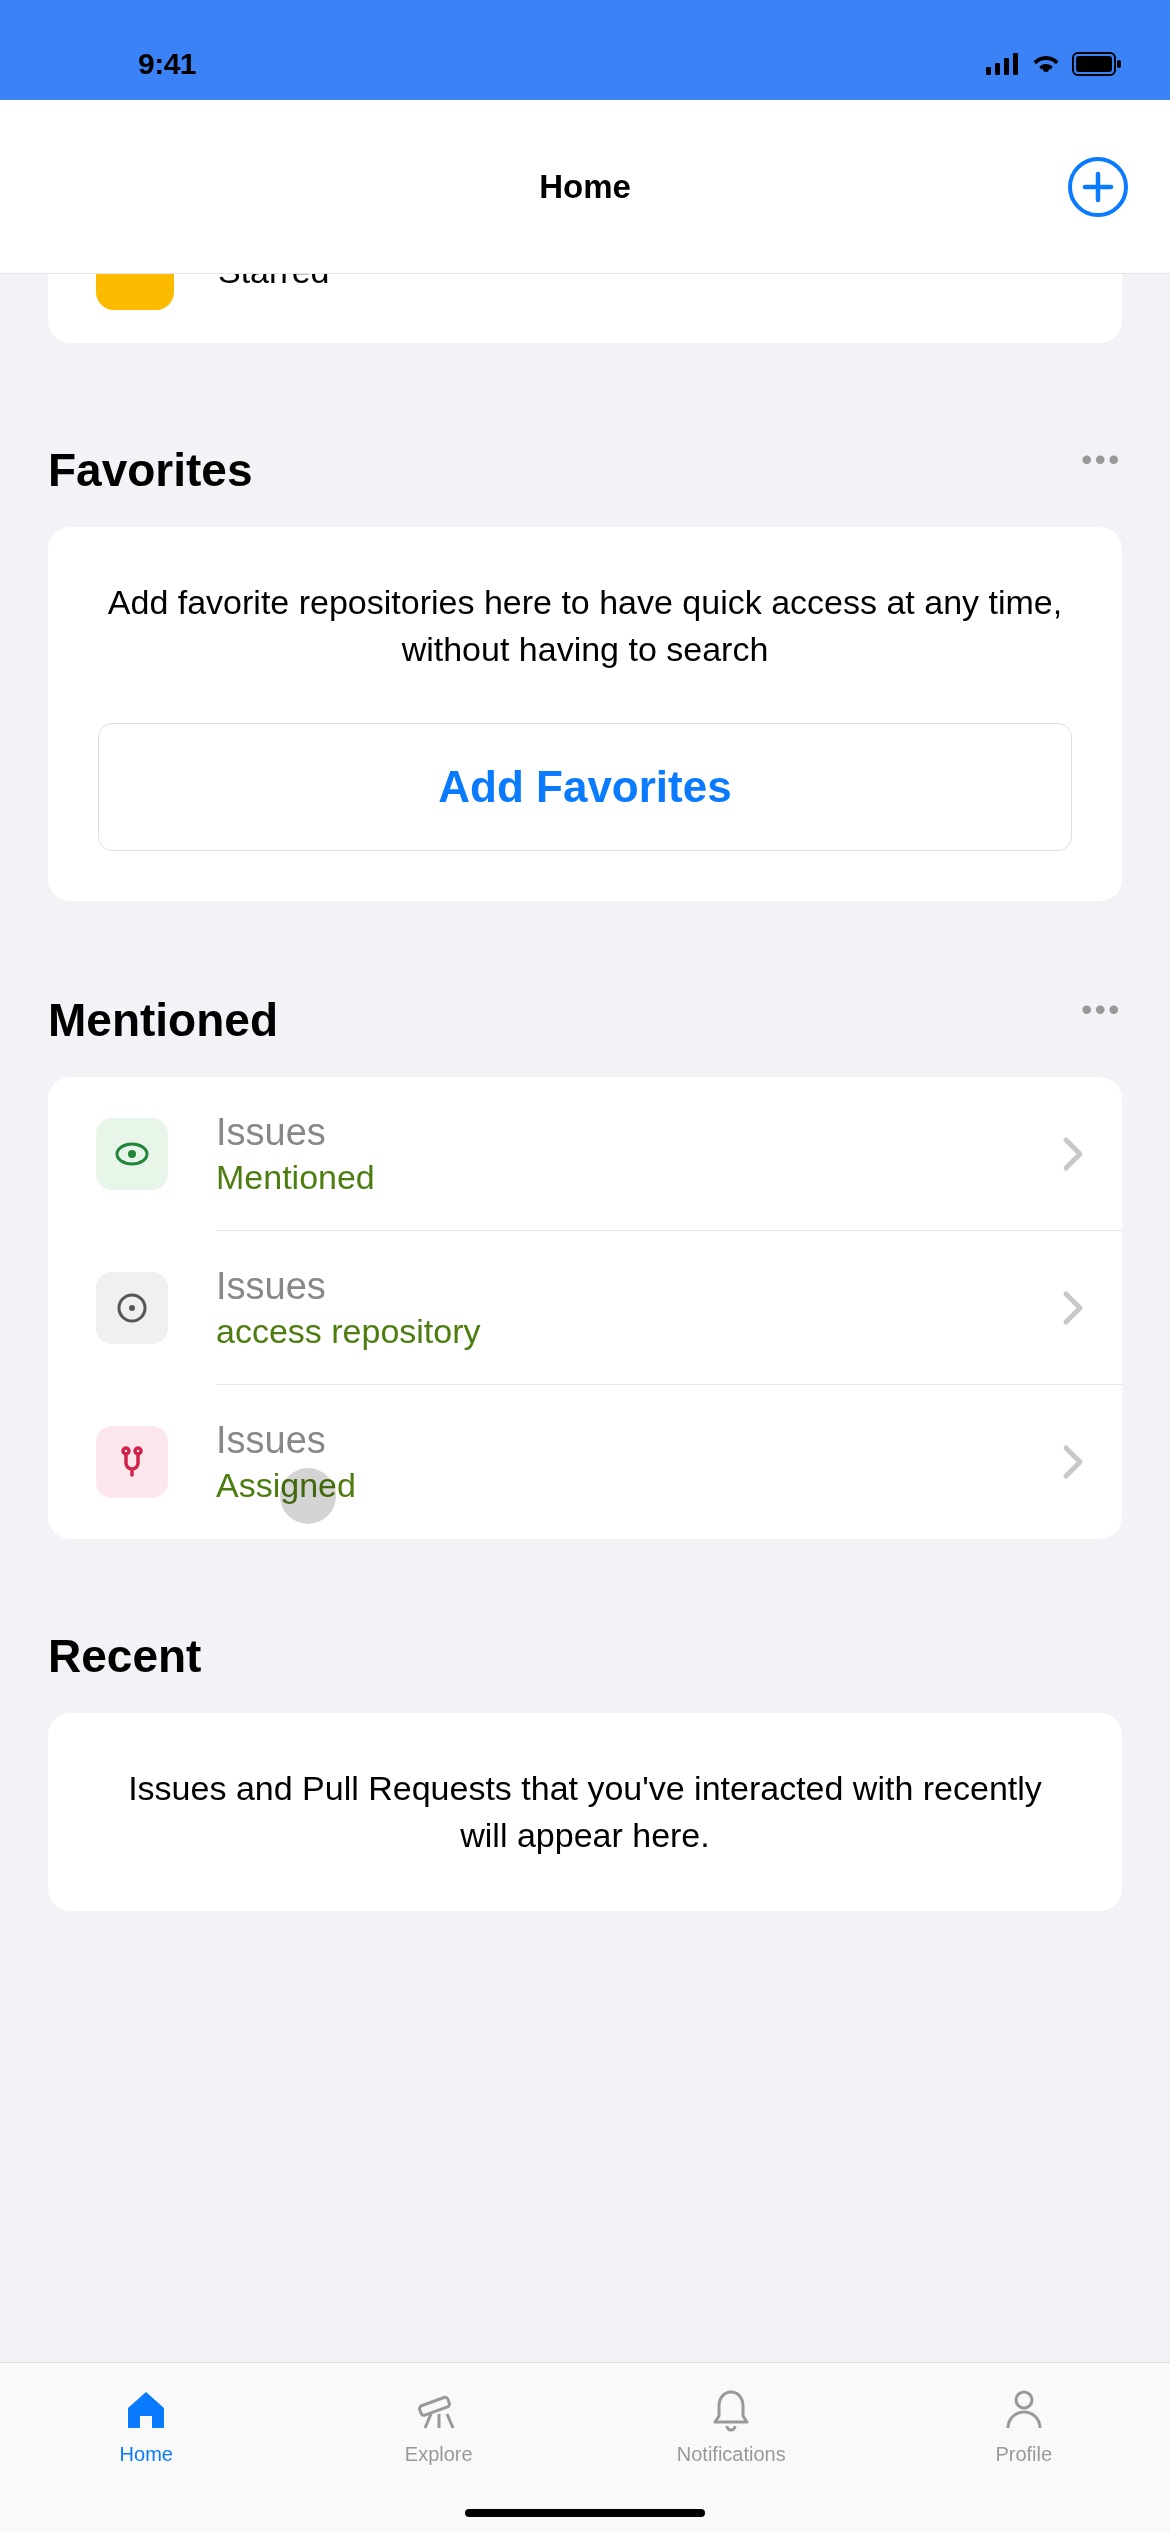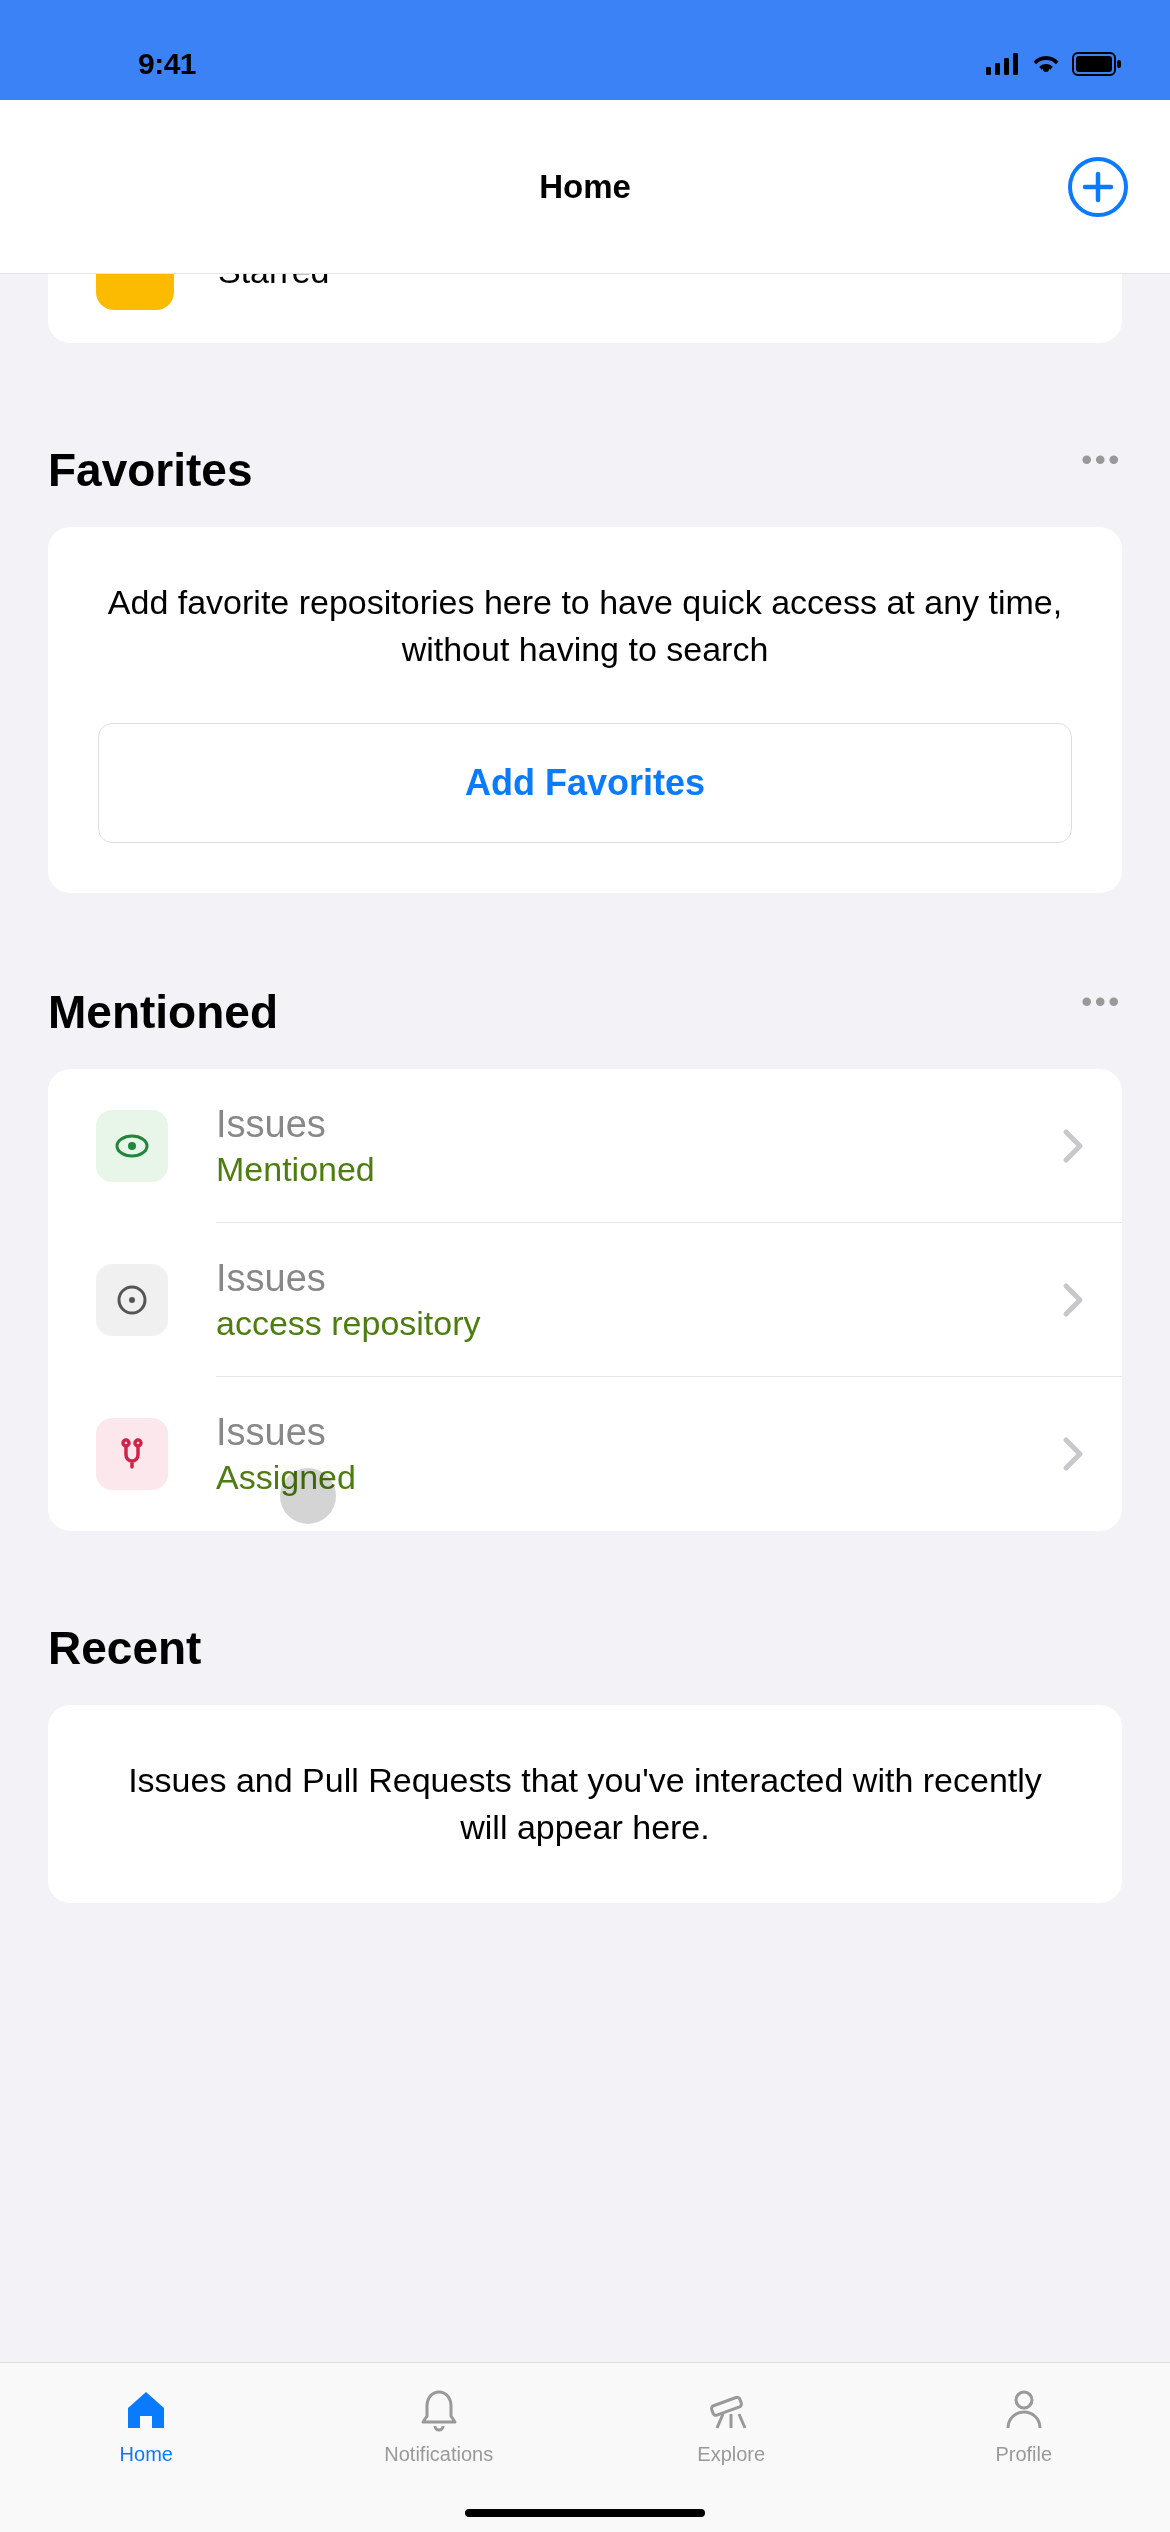--- a/index.html
+++ b/index.html
@@ -121,21 +121,21 @@
       font-size: 34px;
       text-align: center;
       line-height: 1.38;
     }
     .add-favorites-btn {
       margin: 50px 50px 50px 50px;
       border: 1px solid rgba(0,0,0,0.13);
       border-radius: 14px;
       padding: 38px 0;
       text-align: center;
-      font-size: 36px;
+      font-size: 44px;
       font-weight: 600;
       color: #0a7aff;
     }
     .shortcut-row {
       display: flex;
       align-items: center;
       padding: 34px 38px 34px 48px;
       position: relative;
     }
     .shortcut-row:not(:last-child)::after {
@@ -354,35 +354,35 @@
     <div class="tab-icon">
       <svg width="48" height="48" viewBox="0 0 48 48">
           <path d="M24 6 L42 22 V42 H30 V30 H18 V42 H6 V22 Z" fill="#0a7aff"></path>
         </svg>
     </div>
     <div class="tab-label">Home</div>
   </div>
   <div class="tab-item tab-inactive">
     <div class="tab-icon">
       <svg width="48" height="48" viewBox="0 0 48 48">
-          <path d="M24 6 C17 6 12 12 12 20 V30 L8 36 H40 L36 30 V20 C36 12 31 6 24 6 Z M20 40 a4 4 0 0 0 8 0" fill="none" stroke="#999" stroke-width="3" stroke-linejoin="round"></path>
-        </svg>
-    </div>
-    <div class="tab-label">Notifications</div>
-  </div>
-  <div class="tab-item tab-inactive">
-    <div class="tab-icon">
-      <svg width="48" height="48" viewBox="0 0 48 48">
           <rect x="6" y="14" width="30" height="10" rx="3" fill="none" stroke="#999" stroke-width="3" transform="rotate(-20 24 24)"></rect>
           <line x1="16" y1="28" x2="10" y2="42" stroke="#999" stroke-width="3"></line>
           <line x1="24" y1="28" x2="24" y2="42" stroke="#999" stroke-width="3"></line>
           <line x1="32" y1="28" x2="38" y2="42" stroke="#999" stroke-width="3"></line>
         </svg>
     </div>
     <div class="tab-label">Explore</div>
+  </div>
+  <div class="tab-item tab-inactive">
+    <div class="tab-icon">
+      <svg width="48" height="48" viewBox="0 0 48 48">
+          <path d="M24 6 C17 6 12 12 12 20 V30 L8 36 H40 L36 30 V20 C36 12 31 6 24 6 Z M20 40 a4 4 0 0 0 8 0" fill="none" stroke="#999" stroke-width="3" stroke-linejoin="round"></path>
+        </svg>
+    </div>
+    <div class="tab-label">Notifications</div>
   </div>
   <div class="tab-item tab-inactive">
     <div class="tab-icon">
       <svg width="48" height="48" viewBox="0 0 48 48">
           <circle cx="24" cy="14" r="8" fill="none" stroke="#999" stroke-width="3"></circle>
           <path d="M8 42 C8 32 16 26 24 26 C32 26 40 32 40 42" fill="none" stroke="#999" stroke-width="3"></path>
         </svg>
     </div>
     <div class="tab-label">Profile</div>
   </div>

